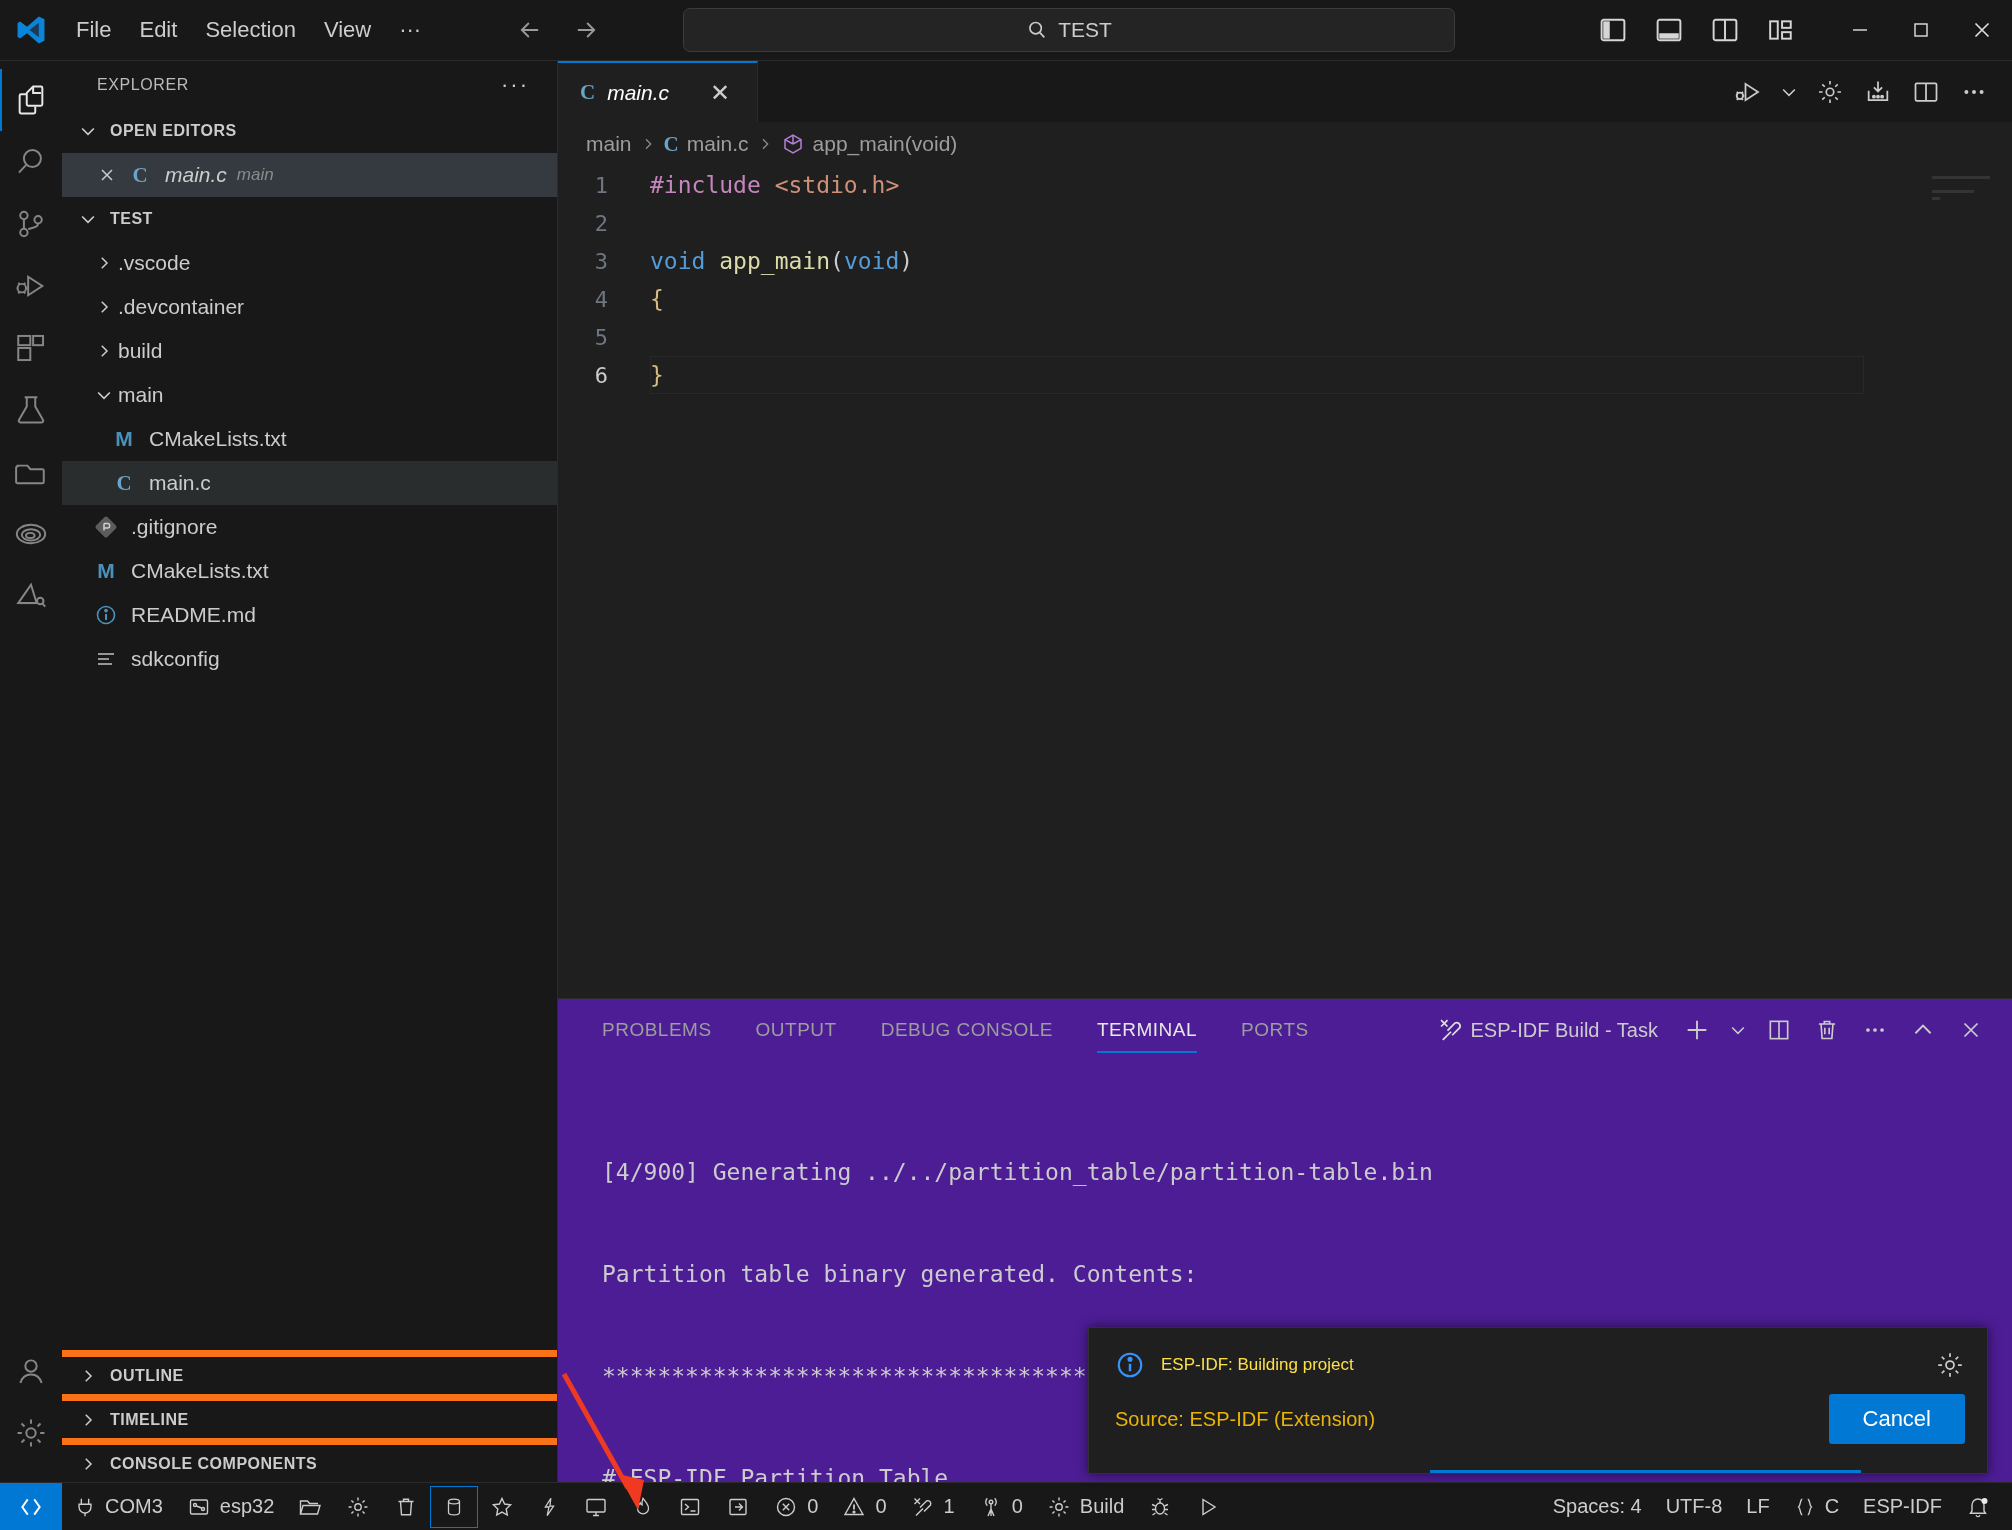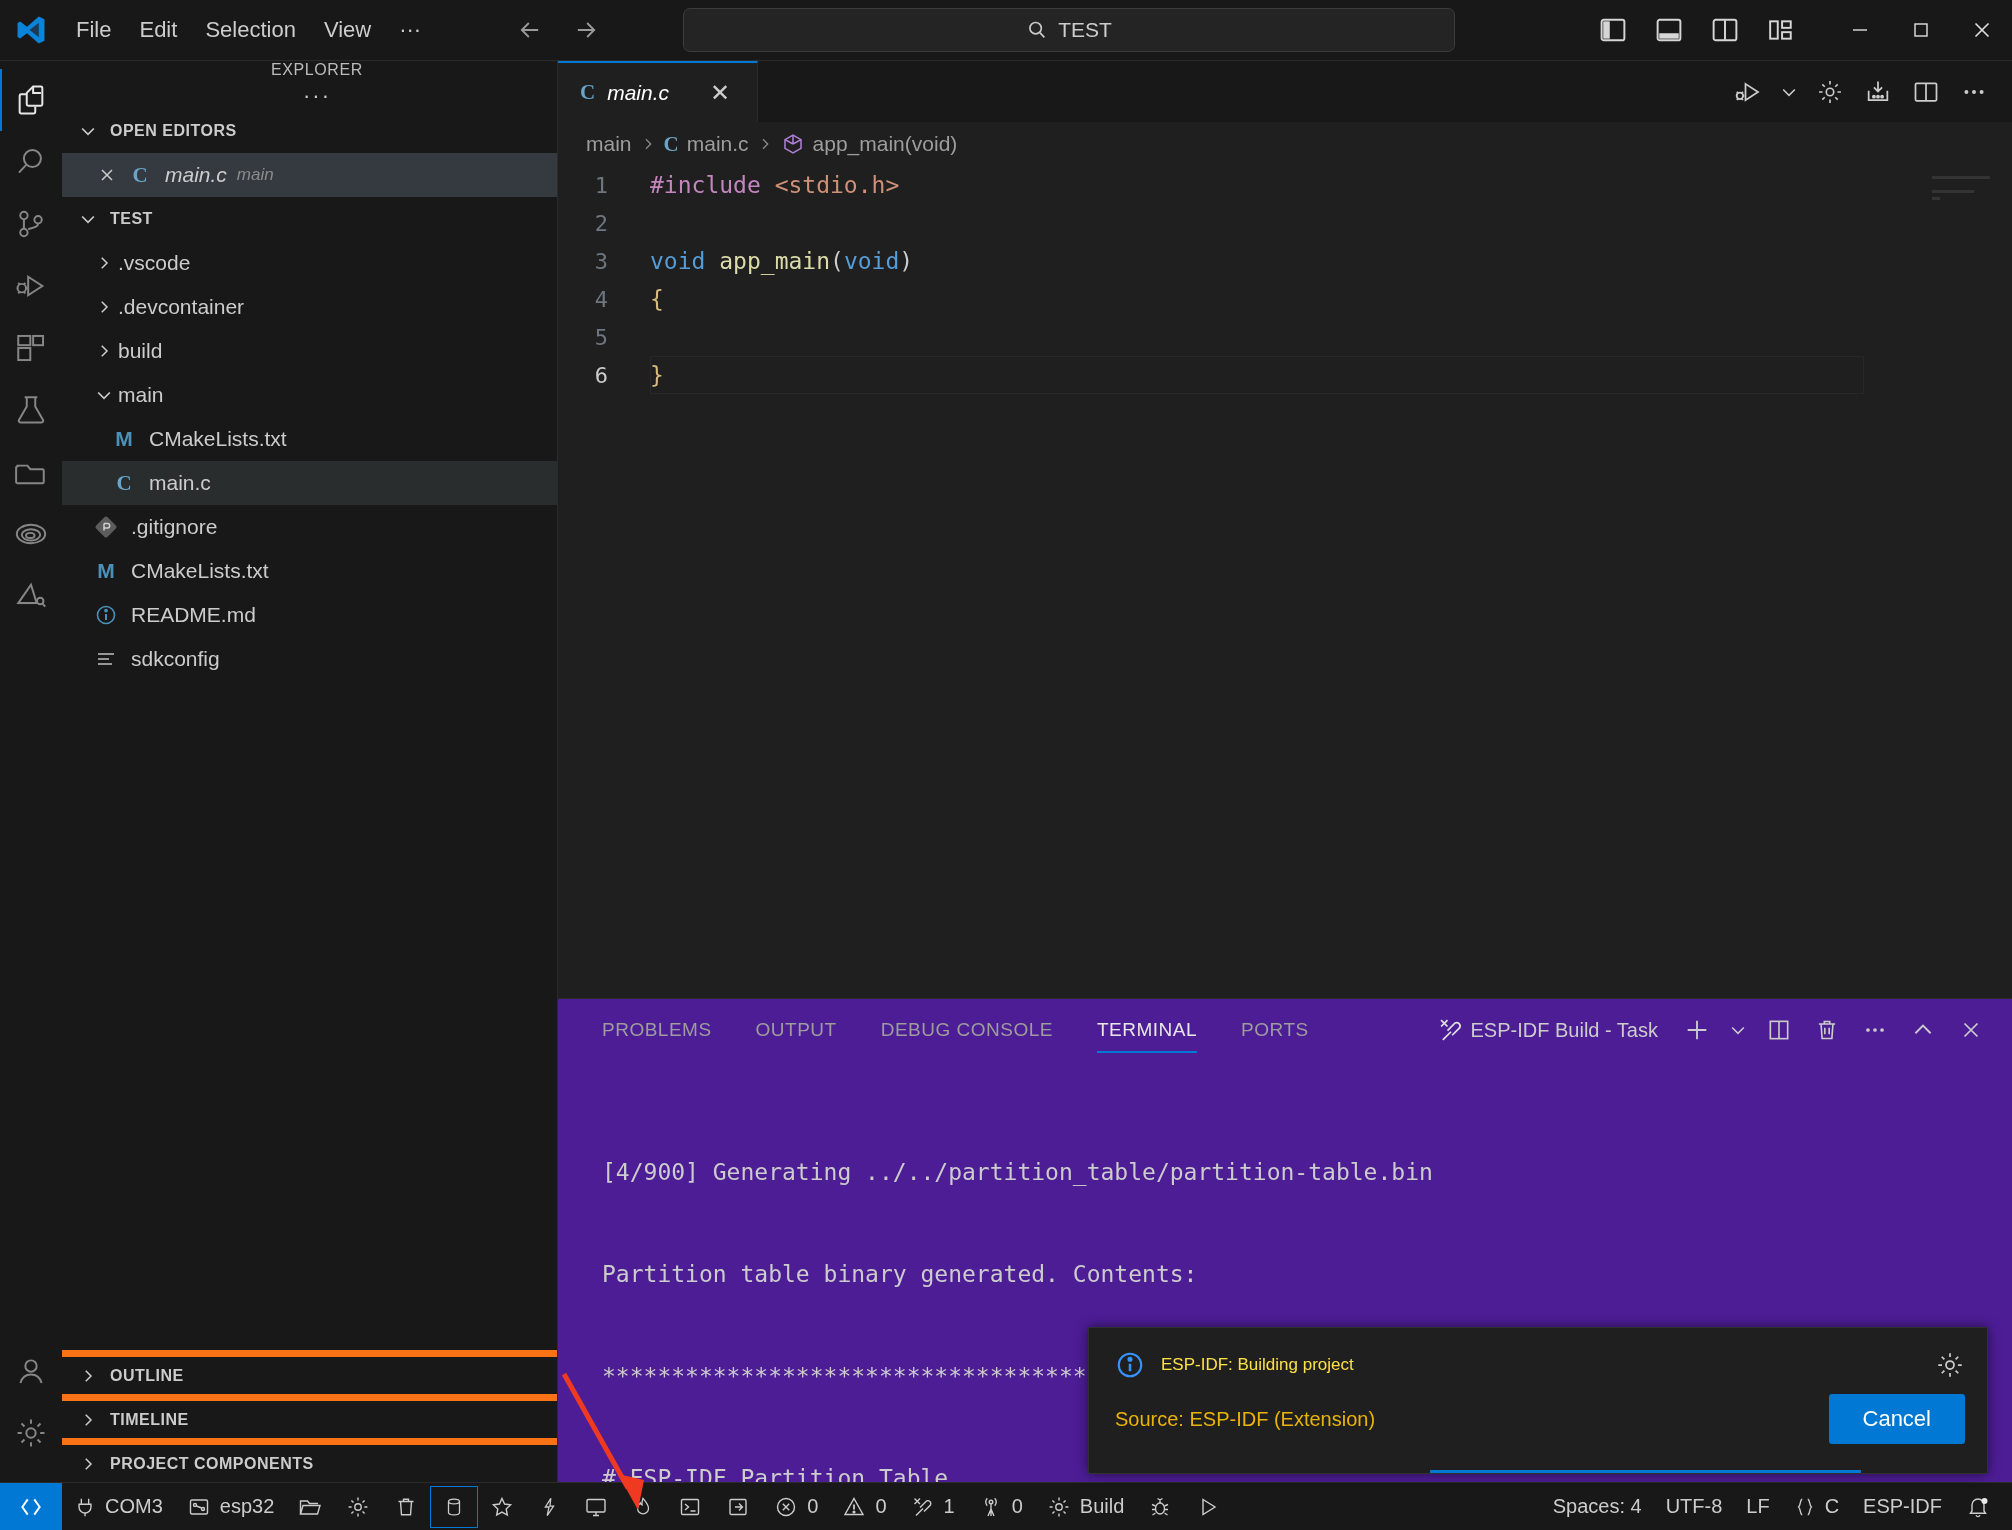--- a/index.html
+++ b/index.html
@@ -54,21 +54,21 @@
   }
   .act-spacer { flex: 1; }
 
   
   .sidebar {
     width: 496px; background: #181818; flex: 0 0 496px;
     display: flex; flex-direction: column; border-right: 1px solid #2b2b2b;
   }
   .sb-title {
     height: 48px; display: flex; align-items: center; justify-content: space-between;
-    padding: 0 20px 0 35px; font-size: 16px; letter-spacing: .6px; color: #bbbbbb; flex-direction: column;
+    padding: 0 20px 0 35px; font-size: 16px; letter-spacing: .6px; color: #bbbbbb;
   }
   .sb-dots { font-size: 22px; letter-spacing: 2px; color: #cccccc; padding: 0 8px; }
   .section-header {
     height: 44px; display: flex; align-items: center; gap: 8px; padding-left: 12px;
     font-size: 16px; font-weight: bold; color: #cccccc; letter-spacing: .5px;
   }
   .chev { width: 28px; height: 28px; display:flex; align-items:center; justify-content:center; color:#cccccc; }
   .tree { overflow: hidden; }
   .row {
     height: 44px; display: flex; align-items: center; font-size: 21px; color: #cccccc;
@@ -476,21 +476,21 @@
               </svg>
           </span>
           <span>TIMELINE</span>
         </div>
         <div class="section-header">
           <span class="chev">
             <svg width="18" height="18" viewBox="0 0 24 24" fill="none" stroke="#cccccc" stroke-width="2">
                 <path d="M9 5l7 7-7 7"></path>
               </svg>
           </span>
-          <span>PROJECT COMPONENTS</span>
+          <span>CONSOLE COMPONENTS</span>
         </div>
       </div>
     </div>
 
     <div class="editor-area">
 
       <div class="tabs-row">
         <div class="tab">
           <span class="c-badge">C</span>
           <span class="tab-name">main.c</span>

